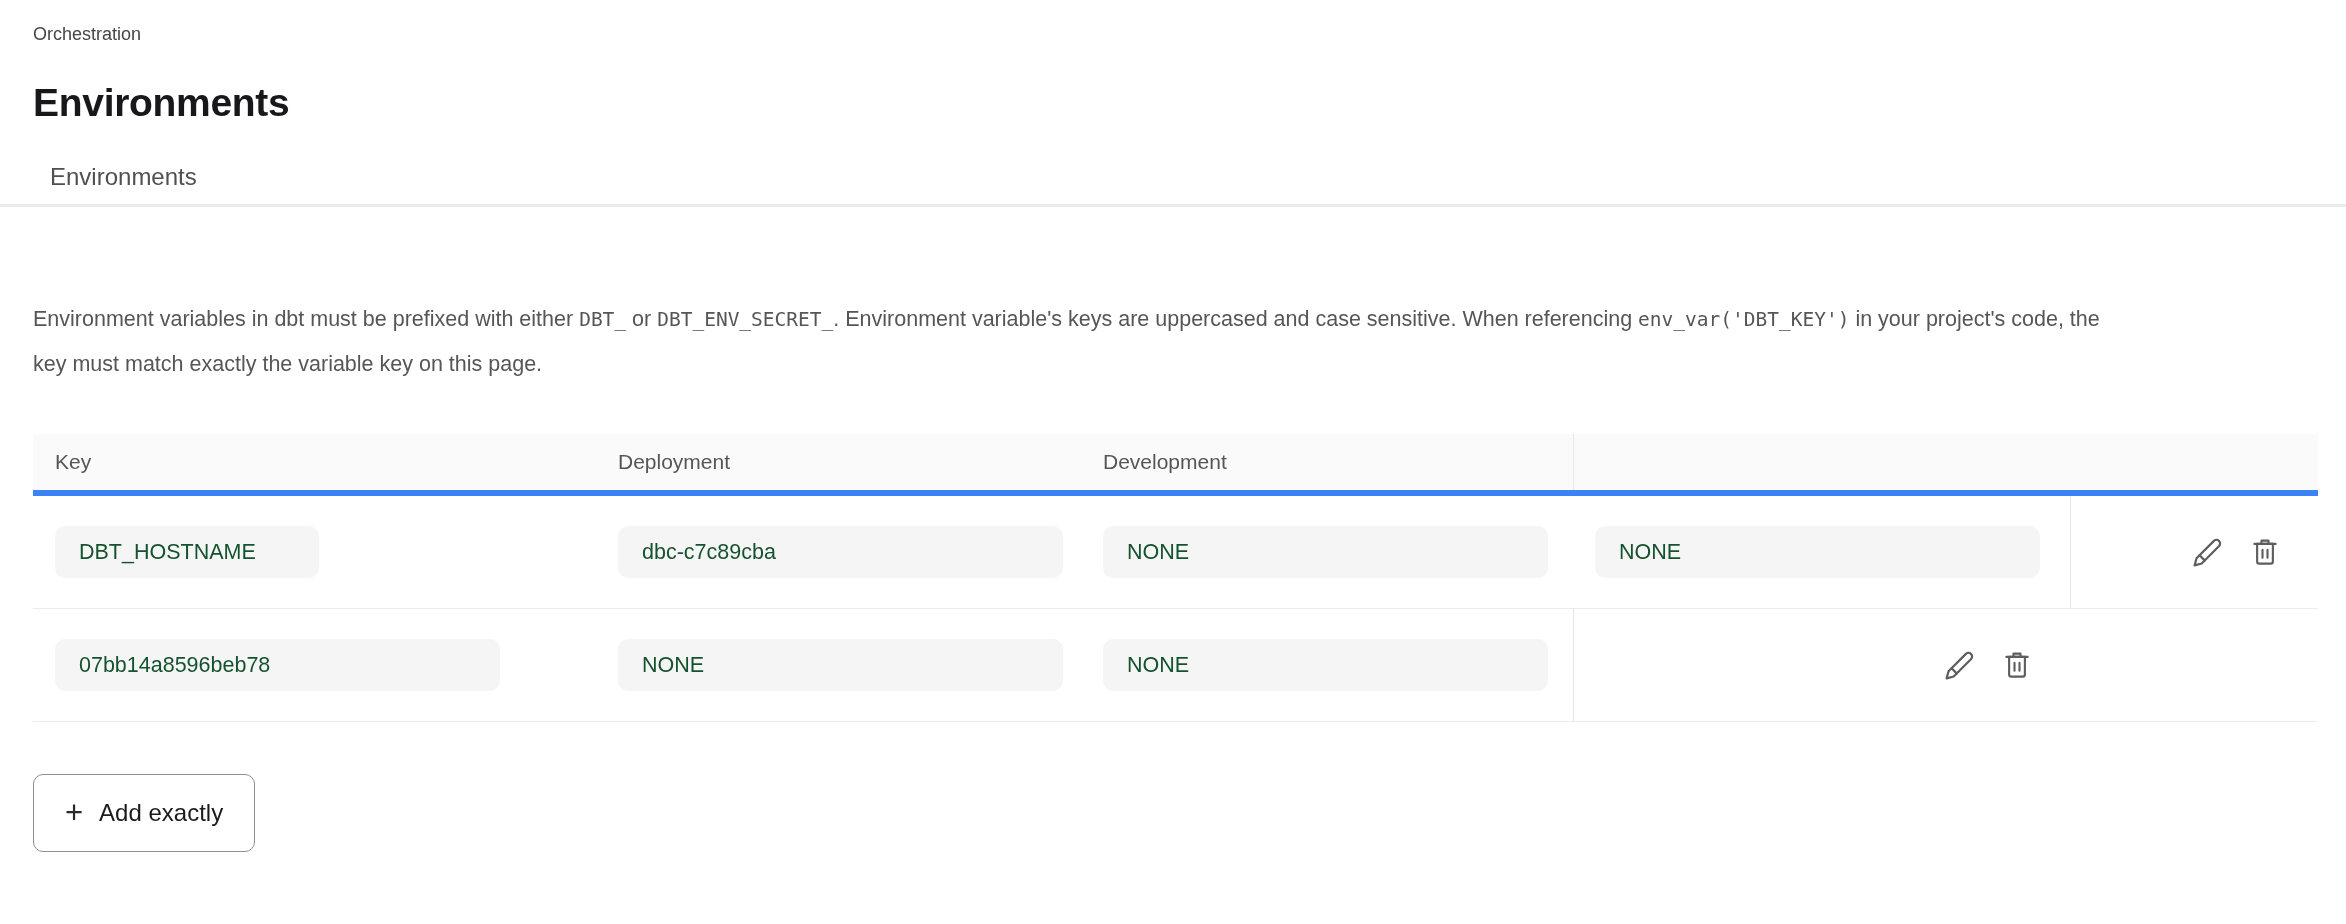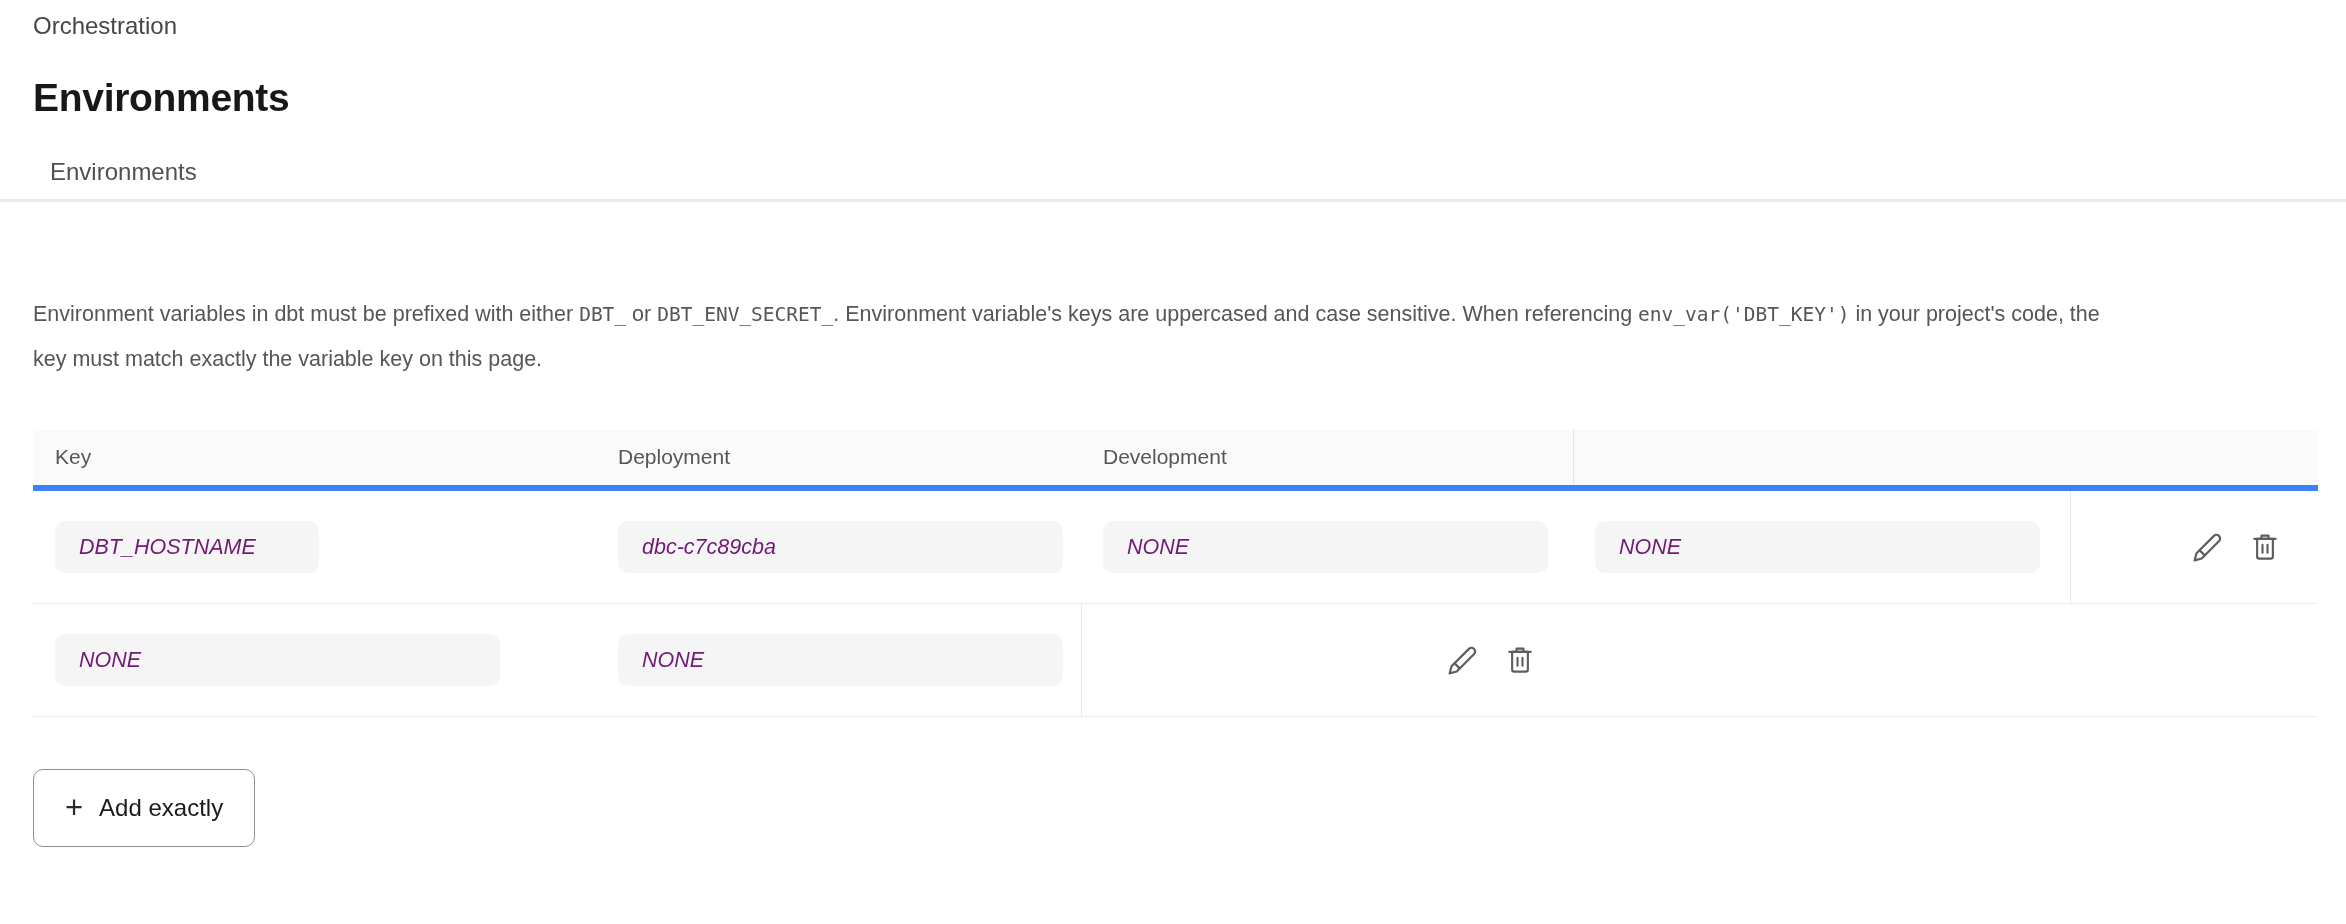--- a/index.html
+++ b/index.html
@@ -5,22 +5,22 @@
   * { margin: 0; padding: 0; box-sizing: border-box; }
   html, body { background: #ffffff; }
   body {
     width: 2346px; height: 924px;
     font-family: "Liberation Sans", sans-serif;
     color: #1a1a1c;
     overflow: hidden;
   }
 
   .breadcrumb {
-    padding: 12px 0 0 33px;
-    font-size: 24px;
+    padding: 24px 0 0 33px;
+    font-size: 18px;
     color: #46464a;
   }
 
   h1.page-title {
     margin: 36px 0 0 33px;
     font-size: 39px;
     font-weight: 700;
     letter-spacing: -0.3px;
     color: #18181a;
   }
@@ -117,24 +117,23 @@
     padding-left: 0;
   }
   .pill {
     background: #f5f5f6;
     border-radius: 10px;
     height: 52px;
     display: flex;
     align-items: center;
     padding: 0 24px;
     font-size: 21.5px;
-    color: #701a75;
+    color: #14532d;
     white-space: nowrap;
     overflow: hidden;
-    font-style: italic;
   }
   .key-pill { width: 264px; font-weight: 500; }
   .value-pill { width: 445px; }
 
   .icon-btn {
     background: none;
     border: none;
     padding: 0;
     cursor: pointer;
     display: inline-flex;
@@ -218,20 +217,23 @@
           <path d="M5.7 5.5h12.6v14.1a1.7 1.7 0 0 1-1.7 1.7H7.4a1.7 1.7 0 0 1-1.7-1.7z"></path>
           <path d="M10 10.3v6.2"></path>
           <path d="M14 10.3v6.2"></path>
         </svg>
       </button>
     </div>
   </div>
 
   <div class="trow">
     <div class="td">
+      <div class="pill value-pill">07bb14a8596beb78</div>
+    </div>
+    <div class="td">
       <div class="pill value-pill">NONE</div>
     </div>
     <div class="td">
       <div class="pill value-pill">NONE</div>
     </div>
     <div class="td actions-col">
       <button class="icon-btn">
         <svg width="31" height="31" viewBox="0 0 24 24" fill="none" stroke="#5d5d5d" stroke-width="1.7" stroke-linejoin="round" stroke-linecap="round">
           <path d="M17 3a2.83 2.83 0 0 1 4 4L7.5 20.5 2 22l1.5-5.5L17 3z"></path>
           <path d="M5.9 14.2l3.9 3.9"></path>

